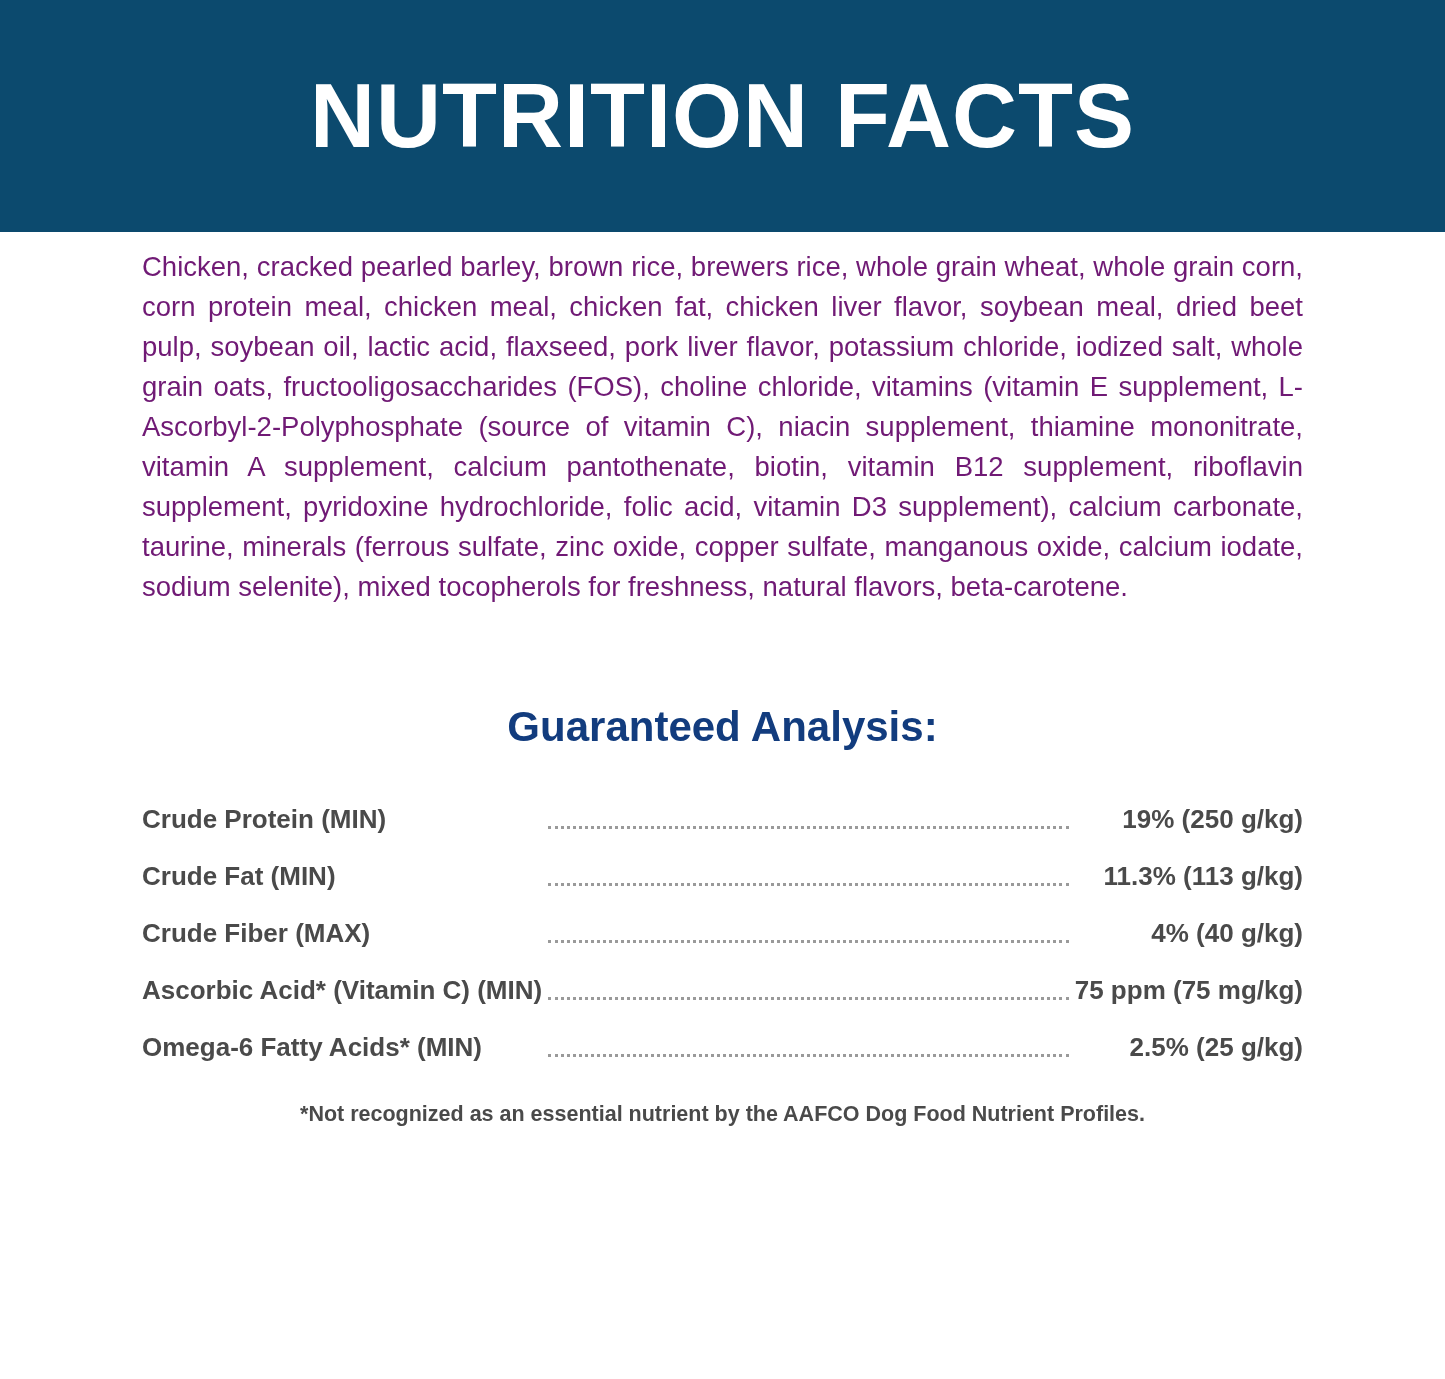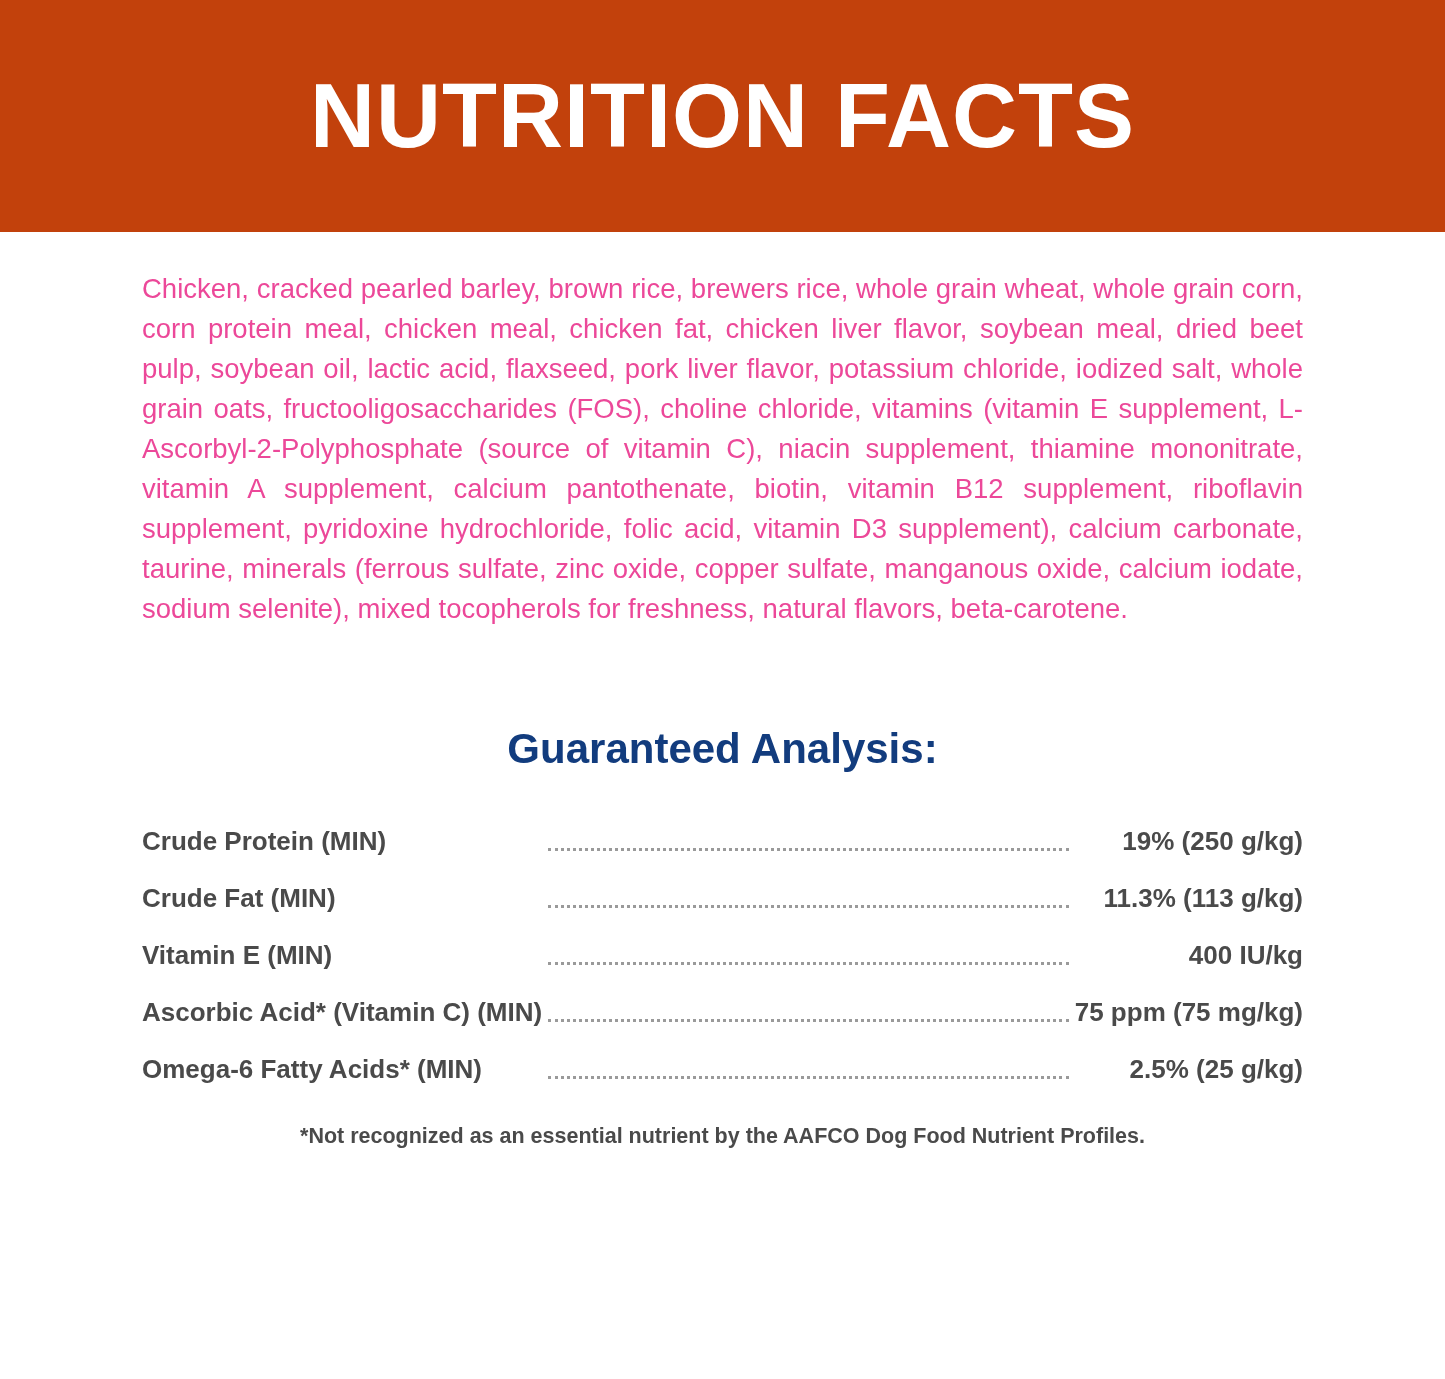--- a/index.html
+++ b/index.html
@@ -17,21 +17,21 @@
 
   .page {
     width: 1445px;
     height: 1379px;
     position: relative;
     box-sizing: border-box;
   }
 
   
   .banner {
-    background: #c2410c;
+    background: #0c4a6e;
     height: 232px;
     display: flex;
     align-items: center;
     justify-content: center;
     box-sizing: border-box;
   }
   .banner-title {
     color: #ffffff;
     font-size: 90px;
     font-weight: bold;
@@ -54,24 +54,24 @@
     text-align: center;
     margin: 0;
     font-family: "Liberation Sans", sans-serif;
   }
 
   .ingredients-title {
     padding-top: 78px;
   }
 
   .ingredients-body {
-    margin-top: 37px;
+    margin-top: 15px;
     font-size: 27.5px;
     line-height: 40px;
-    color: #ec4899;
+    color: #701a75;
     text-align: justify;
     text-justify: inter-word;
     font-family: "Liberation Sans", sans-serif;
   }
 
   .ga-title {
     padding-top: 68px;
   }
 
   .ga-table {
@@ -150,25 +150,25 @@
           <td class="ga-value">19% (250 g/kg)</td>
         </tr>
         <tr class="ga-row">
           <td class="ga-label">Crude Fat (MIN)</td>
           <td class="ga-dots">
               <span class="dotline"></span>
             </td>
           <td class="ga-value">11.3% (113 g/kg)</td>
         </tr>
         <tr class="ga-row">
-          <td class="ga-label">Vitamin E (MIN)</td>
+          <td class="ga-label">Crude Fiber (MAX)</td>
           <td class="ga-dots">
               <span class="dotline"></span>
             </td>
-          <td class="ga-value">400 IU/kg</td>
+          <td class="ga-value">4% (40 g/kg)</td>
         </tr>
         <tr class="ga-row">
           <td class="ga-label">Ascorbic Acid* (Vitamin C) (MIN)</td>
           <td class="ga-dots">
               <span class="dotline"></span>
             </td>
           <td class="ga-value">75 ppm (75 mg/kg)</td>
         </tr>
         <tr class="ga-row">
           <td class="ga-label">Omega-6 Fatty Acids* (MIN)</td>

